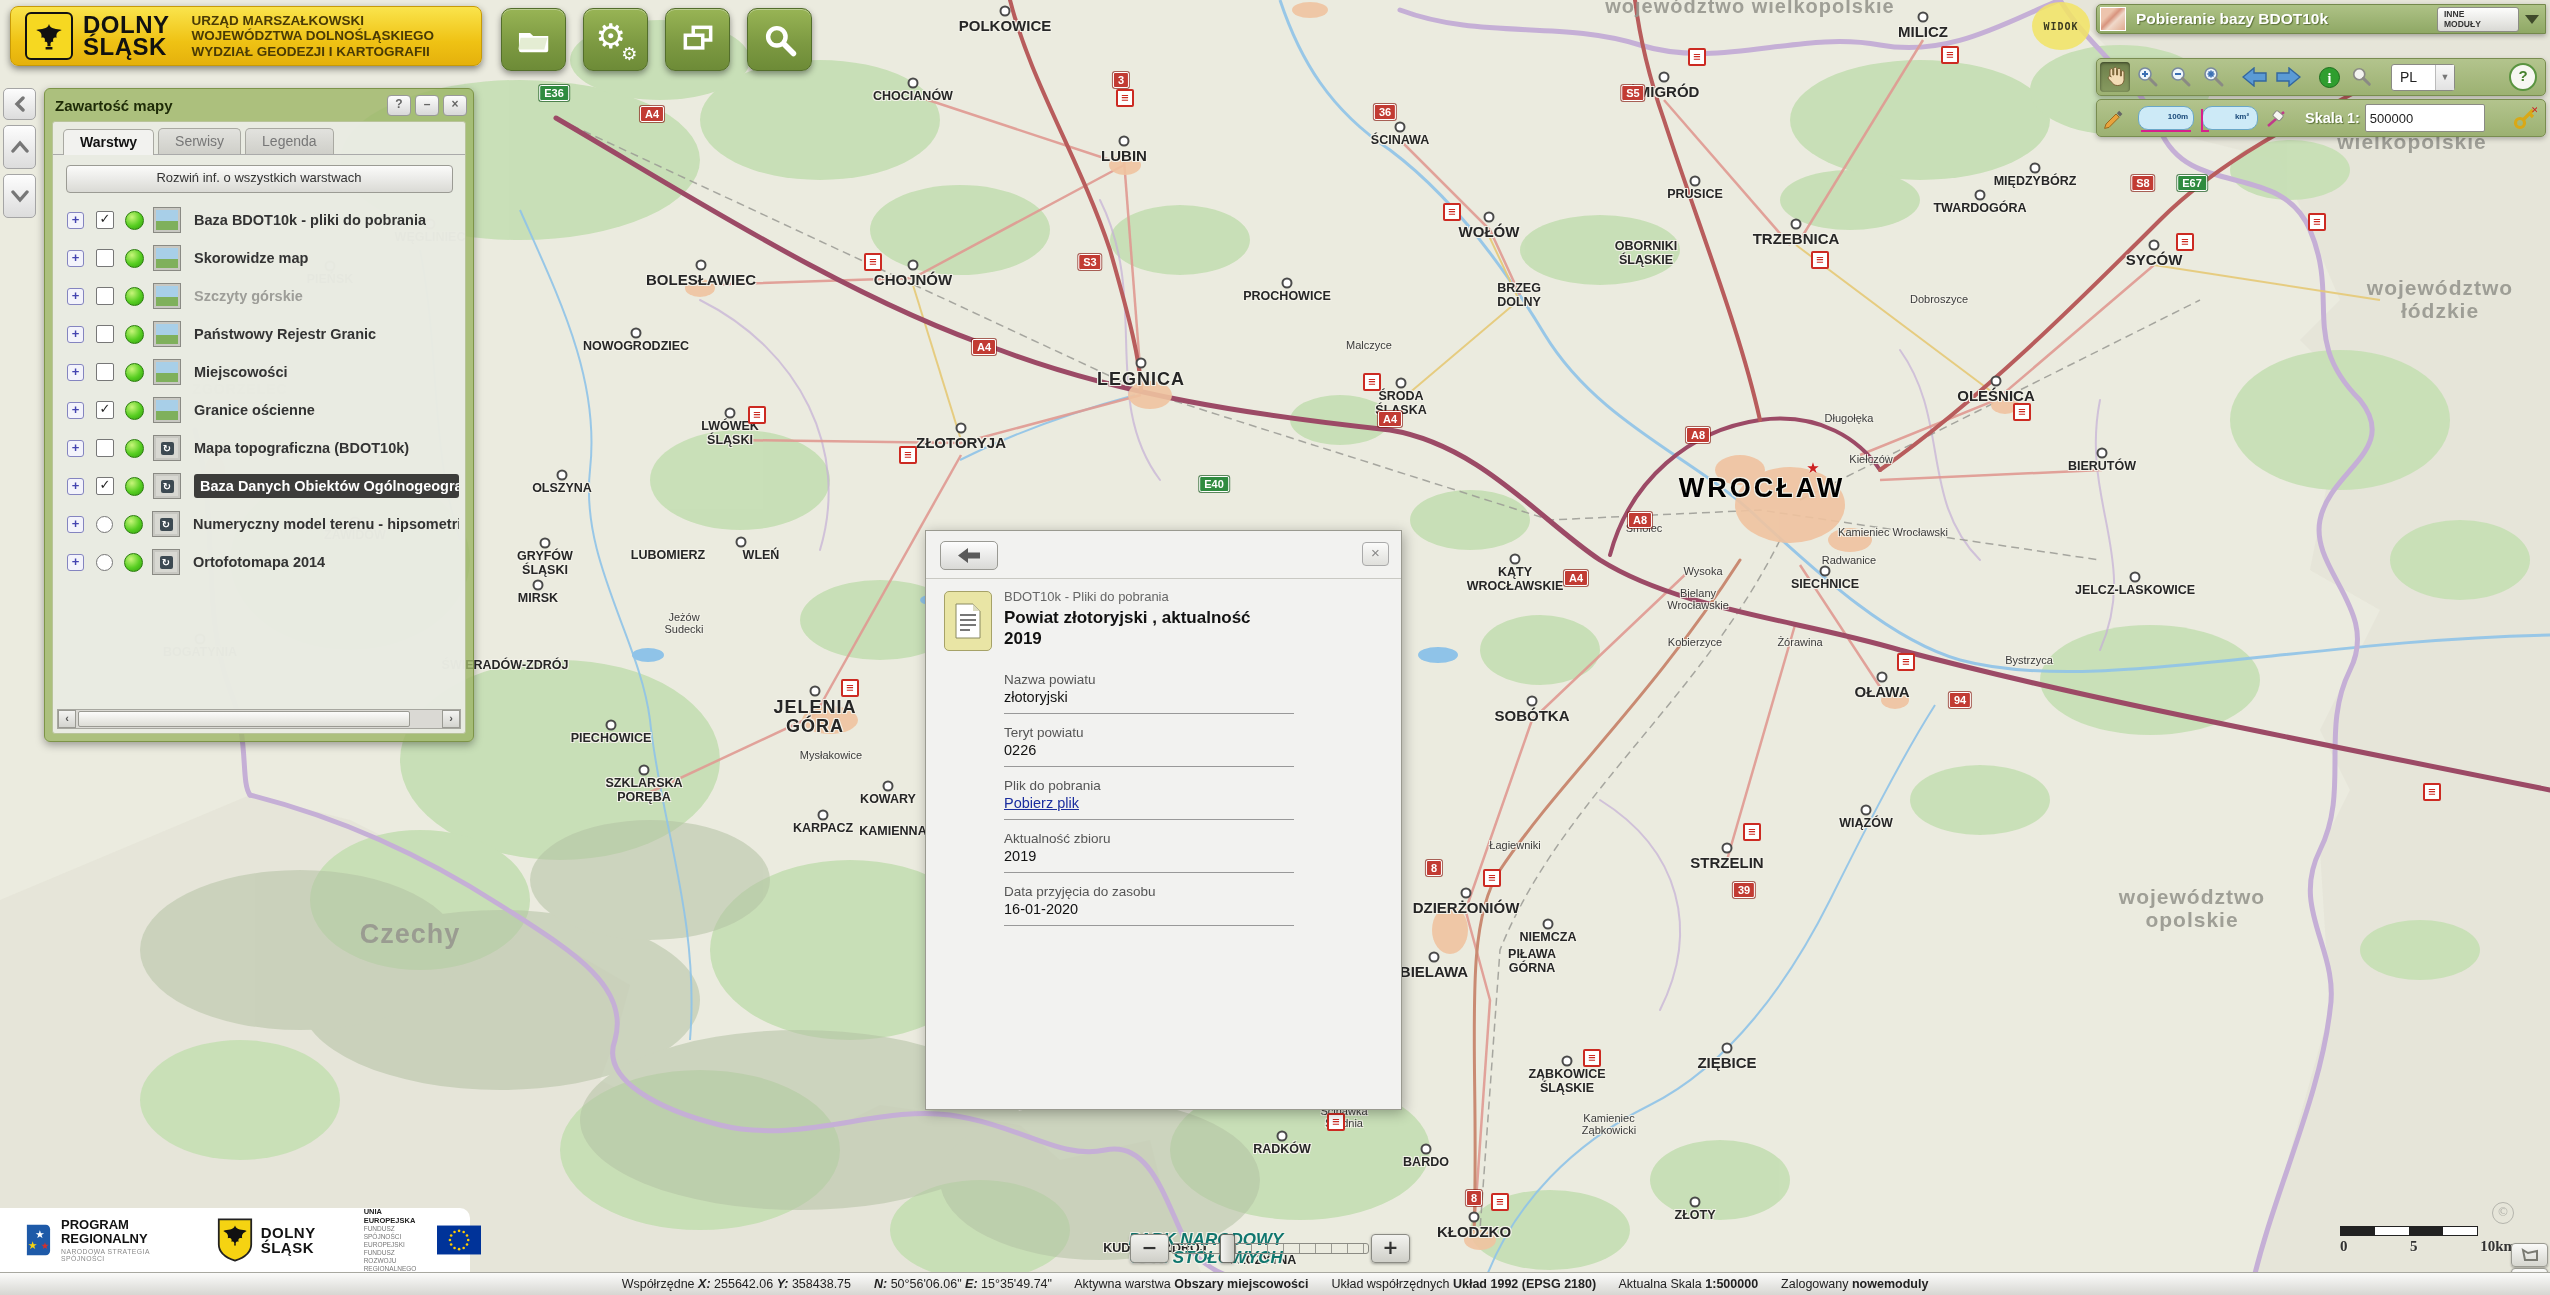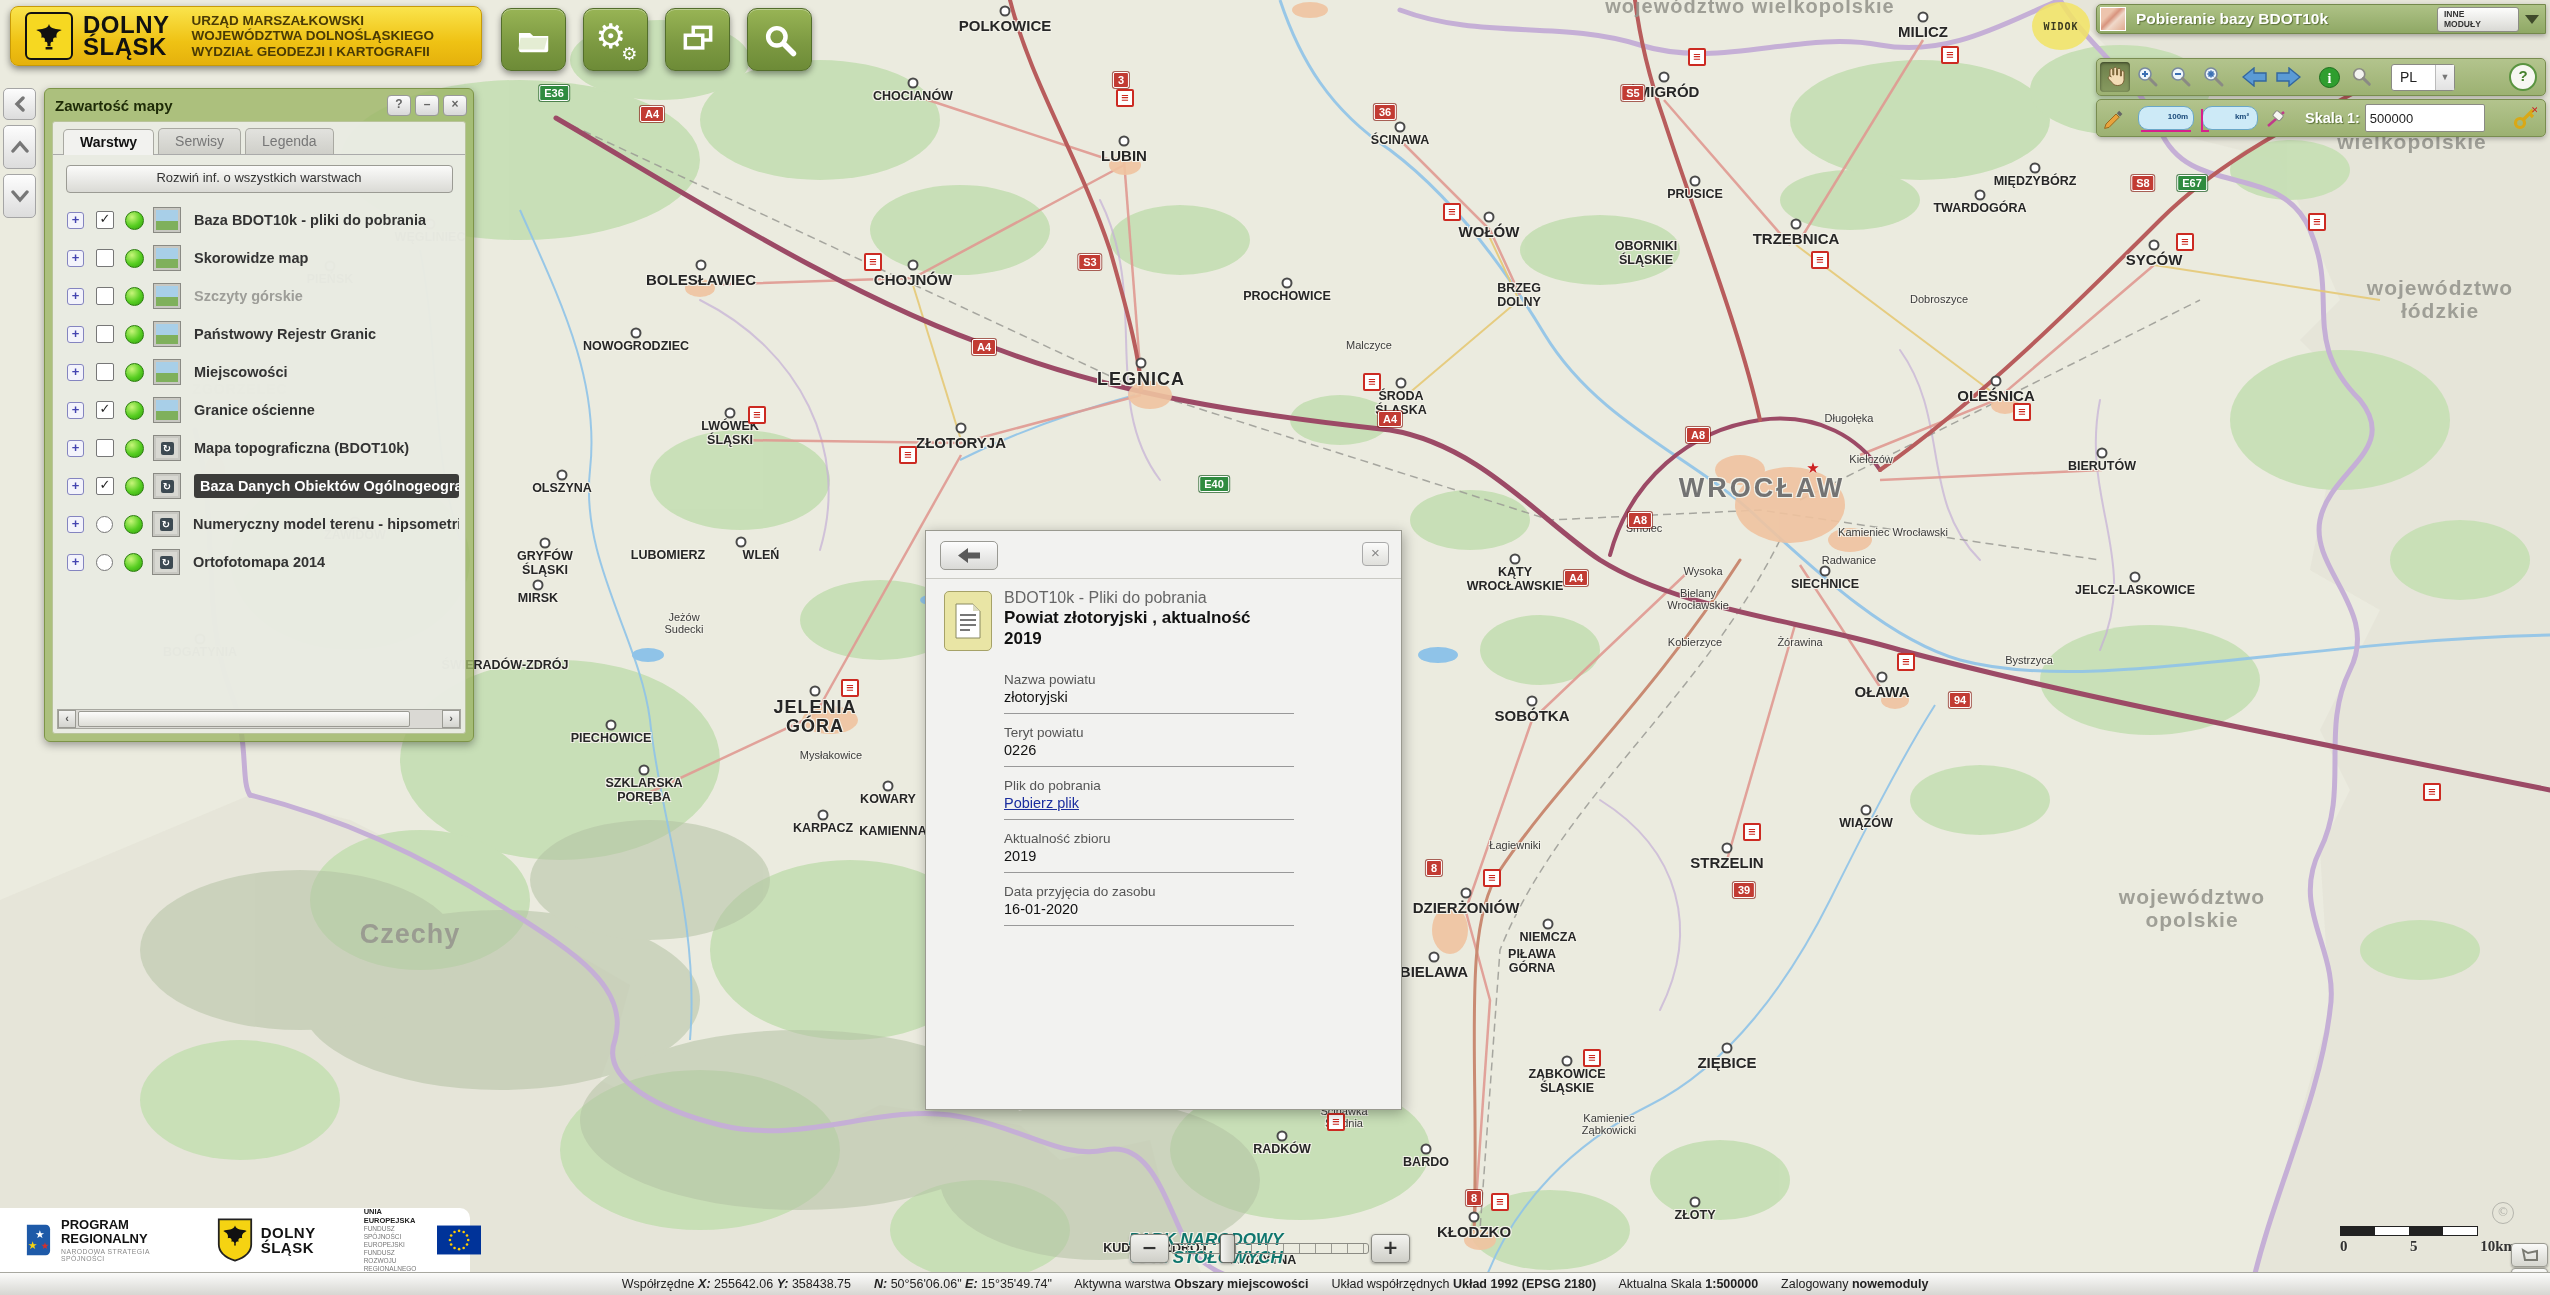--- a/index.html
+++ b/index.html
@@ -6,21 +6,21 @@
   #app{position:relative;width:2550px;height:1295px;overflow:hidden;
        font-family:"Liberation Sans",sans-serif;background:#ebebdf;}
 
   
   #map{position:absolute;inset:0;}
   #map svg{position:absolute;left:0;top:0;}
   #mapfx{position:absolute;inset:0;}
   .ml{position:absolute;transform:translateX(-50%);text-align:center;color:#262626;
       line-height:1.08;white-space:nowrap;
       text-shadow:1px 1px 0 #f2f1e8,-1px -1px 0 #f2f1e8,1px -1px 0 #f2f1e8,-1px 1px 0 #f2f1e8;}
-  .ml.xl{font-size:27px;font-weight:bold;letter-spacing:3px;color:#737373;}
+  .ml.xl{font-size:27px;font-weight:bold;letter-spacing:3px;color:#000000;}
   .ml.x2{font-size:18px;font-weight:bold;letter-spacing:1px;}
   .ml.lg{font-size:15px;font-weight:bold;}
   .ml.md{font-size:12.5px;font-weight:bold;}
   .ml.sm{font-size:11px;color:#3b3b3b;}
   .ml.pk{font-size:17px;font-weight:bold;color:#0f766e;font-style:italic;margin-top:35px;}
   .ml.rg{font-weight:bold;color:#97978f;letter-spacing:1px;text-shadow:none;opacity:.9;}
   .cdot{position:absolute;width:7px;height:7px;background:#fff;border:2px solid #4a4a4a;
         border-radius:50%;transform:translate(-50%,-50%);}
   .shield{position:absolute;transform:translate(-50%,-50%);color:#fff;
           font:bold 11px "Liberation Sans",sans-serif;padding:1px 4px;border-radius:2px;
@@ -110,21 +110,21 @@
         border:1px solid #9a9a90;box-shadow:2px 3px 12px rgba(0,0,0,.3);}
   #pp-back{position:absolute;left:14px;top:10px;width:56px;height:27px;border-radius:5px;
         background:linear-gradient(180deg,#fdfdfd,#d9d9d6);border:1px solid #9a9a94;
         display:flex;align-items:center;justify-content:center;cursor:pointer;}
   #pp-close{position:absolute;right:12px;top:11px;width:25px;height:22px;border-radius:4px;
         background:linear-gradient(180deg,#fbfbfa,#dfdfdb);border:1px solid #aaa;color:#888;
         font:15px/20px "Liberation Sans",sans-serif;text-align:center;cursor:pointer;}
   #pp-div{position:absolute;left:0;right:0;top:47px;border-top:1px solid #c9c9c3;}
   #pp-icon{position:absolute;left:18px;top:60px;width:46px;height:58px;background:#e9e5a5;
         border:1px solid #a6a268;border-radius:5px;display:flex;align-items:center;justify-content:center;}
-  #pp-cat{position:absolute;left:78px;top:58px;font-size:16px;color:#666;}
+  #pp-cat{position:absolute;left:78px;top:58px;font-size:13px;color:#666;}
   #pp-title{position:absolute;left:78px;top:76px;width:330px;font-size:17px;font-weight:bold;color:#111;
         line-height:21px;}
   #pp-fields{position:absolute;left:78px;top:130px;width:320px;}
   .pf-label{font-size:13.5px;color:#555;margin-top:11px;}
   .pf-value{font-size:14.5px;font-weight:normal;color:#111;margin-top:2px;}
   .pf-value a{color:#1a2d9e;text-decoration:underline;}
   .pf-hr{border-top:1px solid #999;margin-top:8px;width:290px;}
 
   
   #widok{position:absolute;left:2032px;top:2px;width:58px;height:48px;border-radius:50%;

